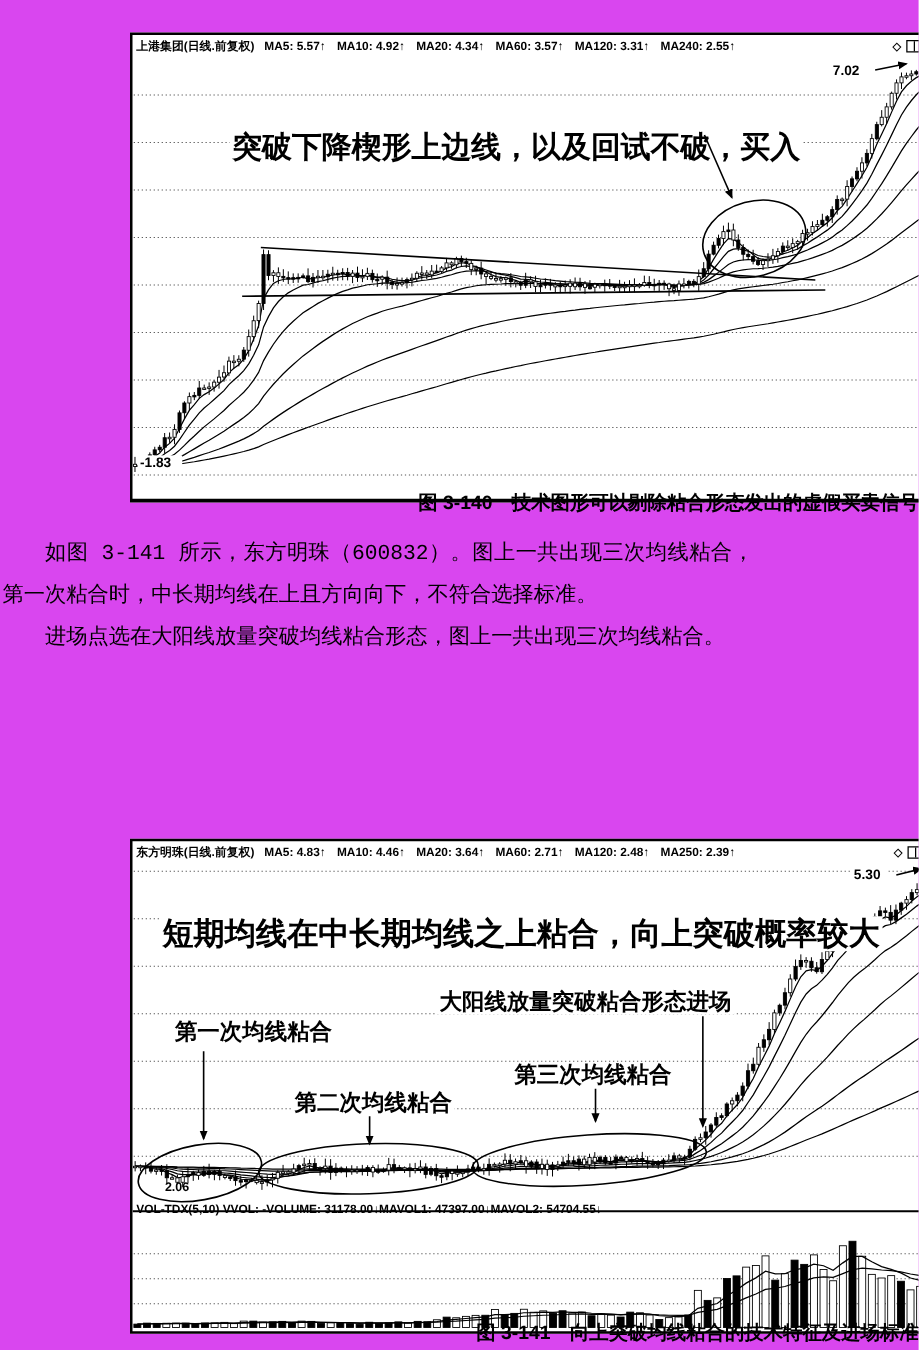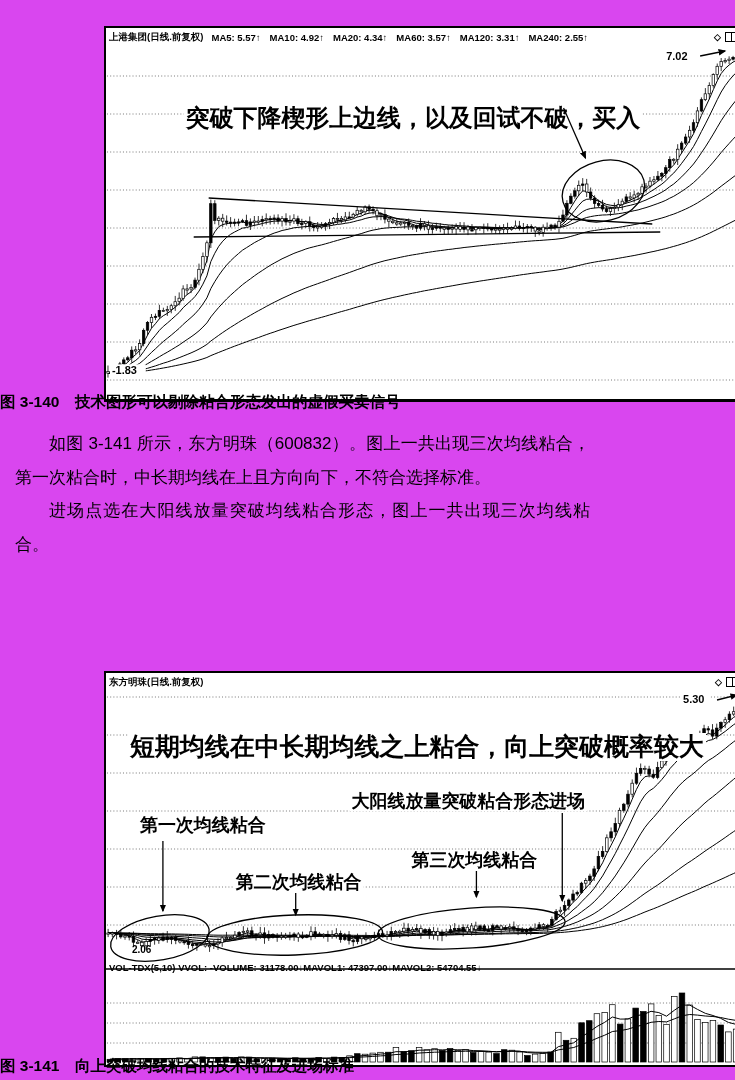--- a/index.html
+++ b/index.html
@@ -10,26 +10,26 @@
   #chart2{left:64px;top:655px;width:639px;height:396px;border-right-width:3px}
   .chead{display:flex;align-items:center;height:18px;padding:0 3px;font-size:9.5px;font-weight:bold;
          white-space:nowrap;overflow:hidden}
   .ctitle{margin-right:8px}
   .ma-item{margin-right:9px}
   .cicons{margin-left:auto;display:flex;align-items:center}
   .diam{font-size:9px;line-height:9px}
   .winico{display:inline-block;width:9px;height:8px;border:1px solid #000;position:relative;margin-left:4px}
   .winico::after{content:"";position:absolute;left:5px;top:0;bottom:0;border-left:1px solid #000}
   .chartbox svg{display:block}
-  .caption{position:absolute;left:0;width:735px;text-align:left;font-weight:bold;font-size:15.5px;margin:0;
+  .caption{position:absolute;left:0;width:735px;text-align:right;font-weight:bold;font-size:15.5px;margin:0;
            font-family:"Liberation Sans",sans-serif}
   #cap1{top:392px}
   #cap2{top:1056px}
-  .bodytext{position:absolute;top:427px;left:0;width:605px;padding:0 15px;box-sizing:border-box;
-            font-family:Liberation Sans, sans-serif;font-size:17px;line-height:33.5px;text-align:justify}
+  .bodytext{position:absolute;top:427px;left:0;width:605px;padding:0 2px;box-sizing:border-box;
+            font-family:Liberation Mono, monospace;font-size:17px;line-height:33.5px;text-align:justify}
   .bodytext p{margin:0;text-indent:2em}
   .volhead{position:absolute;left:3px;right:4px;top:286px;height:16px;display:flex;align-items:center;
            font-size:9.5px;font-weight:bold;white-space:nowrap;overflow:hidden}
   .vh-item{}
   
   .grid{stroke:#555;stroke-width:0.8;stroke-dasharray:1 2.2;fill:none}
   .wick{stroke:#000;stroke-width:0.8}
   .bodyF{fill:#000;stroke:#000;stroke-width:0.7}
   .bodyH{fill:#fff;stroke:#000;stroke-width:0.7}
   .ma{fill:none;stroke:#000;stroke-width:1}
@@ -418,20 +418,21 @@
   <p class="caption" id="cap1">图 3-140　技术图形可以剔除粘合形态发出的虚假买卖信号</p>
 
   <div class="bodytext" id="paras">
       <p>如图 3-141 所示，东方明珠（600832）。图上一共出现三次均线粘合，第一次粘合时，中长期均线在上且方向向下，不符合选择标准。</p>
       <p>进场点选在大阳线放量突破均线粘合形态，图上一共出现三次均线粘合。</p>
     </div>
 
   <figure class="chartbox" id="chart2">
     <div class="chead">
       <span class="ctitle">东方明珠(日线.前复权)</span>
+      <span class="mas" id="mas2"><span class="ma-item">MA5: 4.83↑</span><span class="ma-item">MA10: 4.46↑</span><span class="ma-item">MA20: 3.64↑</span><span class="ma-item">MA60: 2.71↑</span><span class="ma-item">MA120: 2.48↑</span><span class="ma-item">MA250: 2.39↑</span></span>
       <span class="cicons">
         <span class="diam">◇</span>
         <span class="winico"></span>
       </span>
     </div>
     <svg id="svg2" viewBox="0 0 635 374" width="100%" height="374" preserveAspectRatio="none">
         <defs>
           <marker id="ah1" markerWidth="7" markerHeight="6" refX="5" refY="2.5" orient="auto">
             <path d="M0,0 L6,2.5 L0,5 z" fill="#000"></path>
           </marker>

